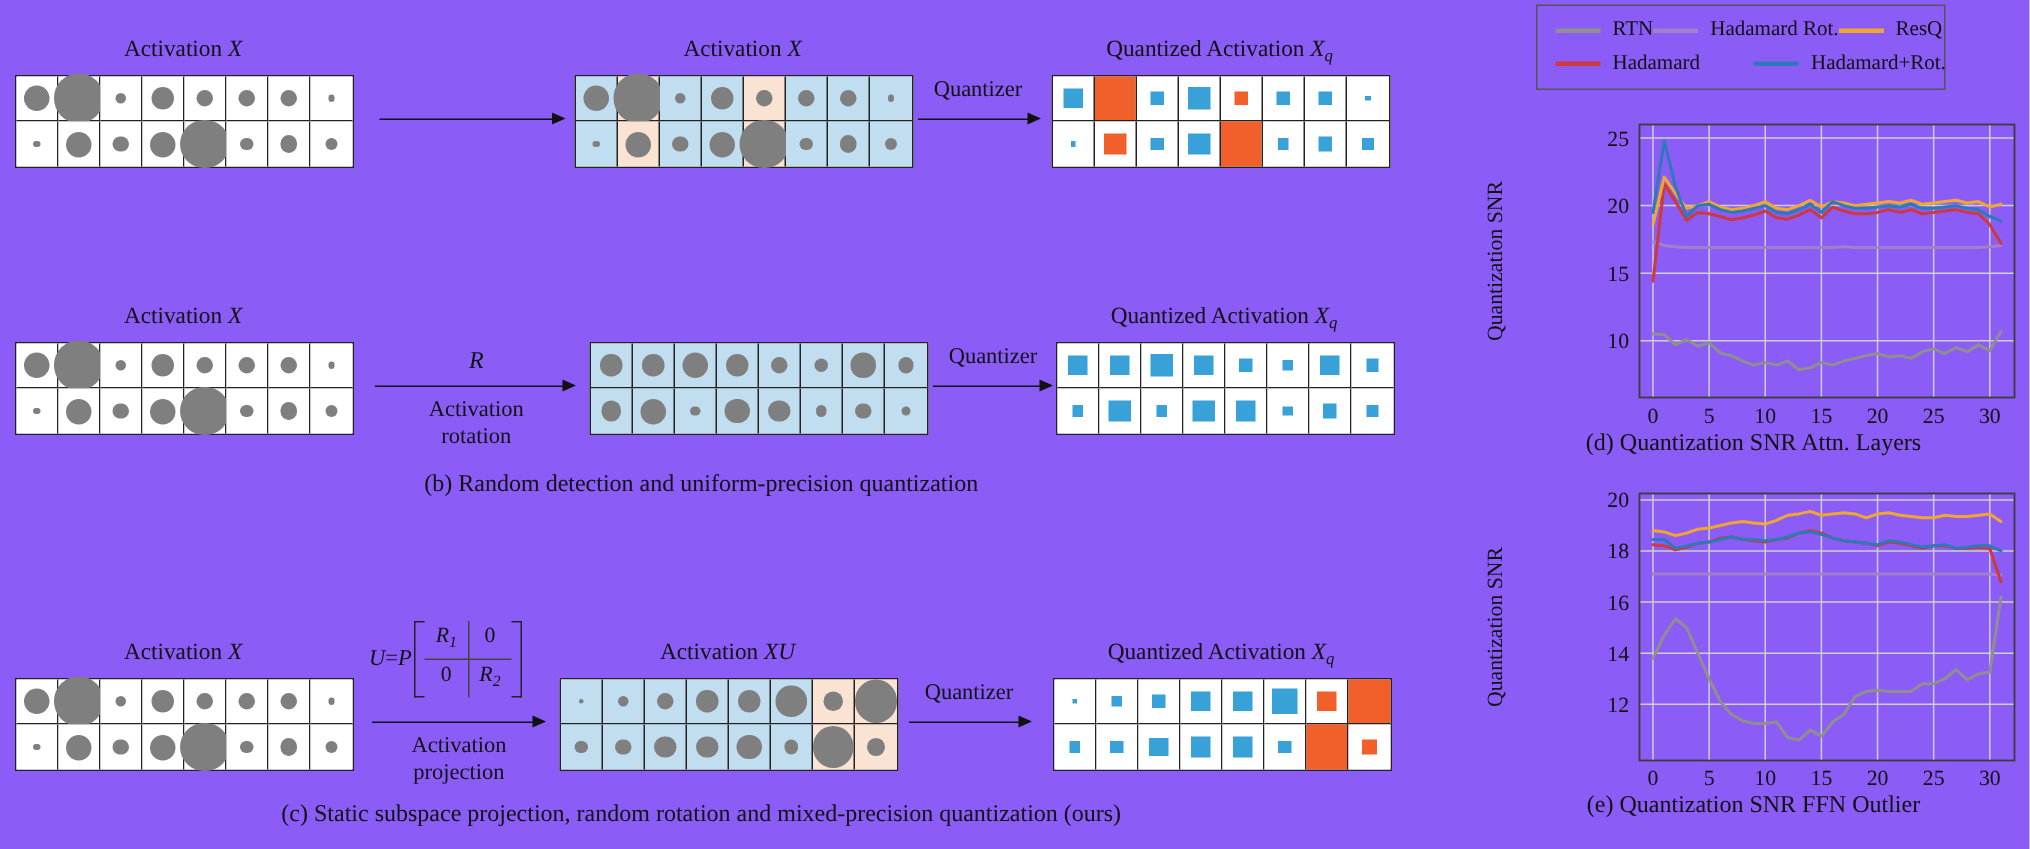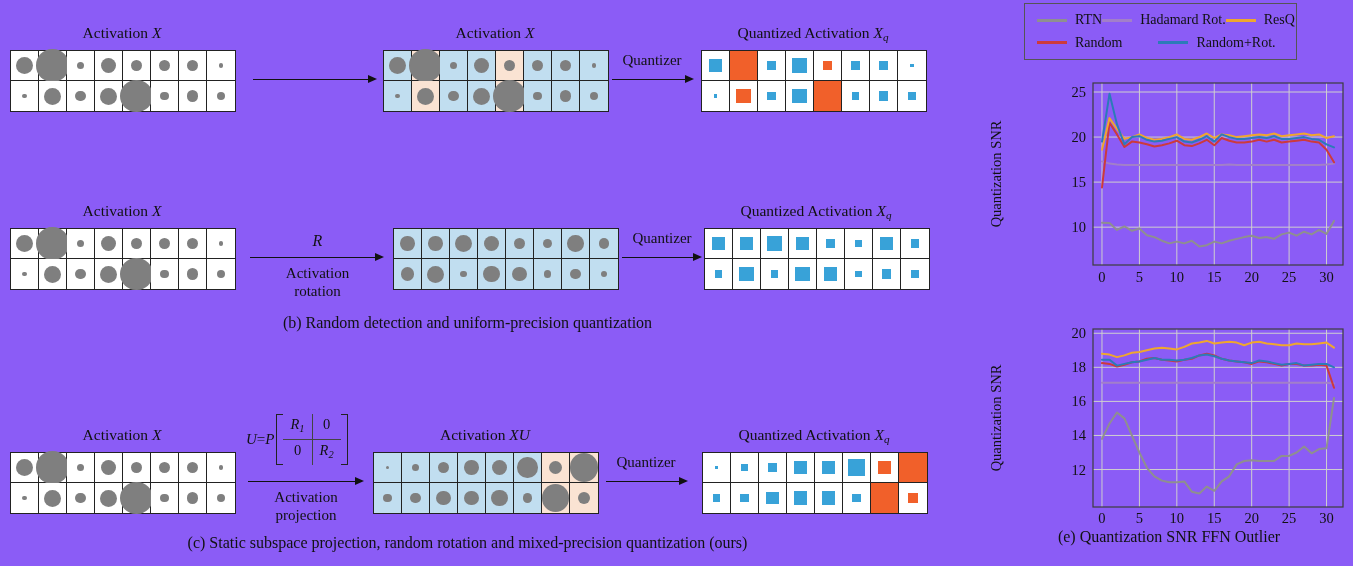--- a/index.html
+++ b/index.html
@@ -562,25 +562,25 @@
           <span>Hadamard Rot.</span>
         </span>
         <span class="legend-item">
           <span class="legend-swatch" style="background: rgb(239, 167, 46);"></span>
           <span>ResQ</span>
         </span>
       </div>
       <div class="legend-row r2">
         <span class="legend-item">
           <span class="legend-swatch" style="background: rgb(205, 58, 60);"></span>
-          <span>Random</span>
+          <span>Hadamard</span>
         </span>
         <span class="legend-item">
           <span class="legend-swatch" style="background: rgb(44, 123, 184);"></span>
-          <span>Random+Rot.</span>
+          <span>Hadamard+Rot.</span>
         </span>
       </div>
     </div>
 
   <svg id="chart-d" class="abs" style="left:985px;top:76px;" width="368" height="212">
       <g>
         <line x1="116.98203592814372" x2="116.98203592814372" y1="7" y2="189" stroke="#cfcfcf" stroke-width="1"></line>
         <line x1="154.4071856287425" x2="154.4071856287425" y1="7" y2="189" stroke="#cfcfcf" stroke-width="1"></line>
         <line x1="191.8323353293413" x2="191.8323353293413" y1="7" y2="189" stroke="#cfcfcf" stroke-width="1"></line>
         <line x1="229.25748502994009" x2="229.25748502994009" y1="7" y2="189" stroke="#cfcfcf" stroke-width="1"></line>
@@ -608,20 +608,21 @@
         <text x="266.6826347305389" y="206" text-anchor="middle">20</text>
         <text x="304.1077844311377" y="206" text-anchor="middle">25</text>
         <text x="341.5329341317365" y="206" text-anchor="middle">30</text>
         <text x="101" y="156.15841584158414" text-anchor="end">10</text>
         <text x="101" y="111.10891089108911" text-anchor="end">15</text>
         <text x="101" y="66.05940594059406" text-anchor="end">20</text>
         <text x="101" y="21.009900990099027" text-anchor="end">25</text>
       </g>
       <text x="16" y="98" text-anchor="middle" font-size="14.5px" fill="#111" transform="rotate(-90 16 98)">Quantization SNR</text>
     </svg>
+  <div class="chart-caption" style="top:287px;">(d) Quantization SNR Attn. Layers</div>
 
   <svg id="chart-e" class="abs" style="left:985px;top:324px;" width="368" height="202">
       <g>
         <line x1="116.98203592814372" x2="116.98203592814372" y1="5" y2="183" stroke="#cfcfcf" stroke-width="1"></line>
         <line x1="154.4071856287425" x2="154.4071856287425" y1="5" y2="183" stroke="#cfcfcf" stroke-width="1"></line>
         <line x1="191.8323353293413" x2="191.8323353293413" y1="5" y2="183" stroke="#cfcfcf" stroke-width="1"></line>
         <line x1="229.25748502994009" x2="229.25748502994009" y1="5" y2="183" stroke="#cfcfcf" stroke-width="1"></line>
         <line x1="266.6826347305389" x2="266.6826347305389" y1="5" y2="183" stroke="#cfcfcf" stroke-width="1"></line>
         <line x1="304.1077844311377" x2="304.1077844311377" y1="5" y2="183" stroke="#cfcfcf" stroke-width="1"></line>
         <line x1="341.5329341317365" x2="341.5329341317365" y1="5" y2="183" stroke="#cfcfcf" stroke-width="1"></line>

